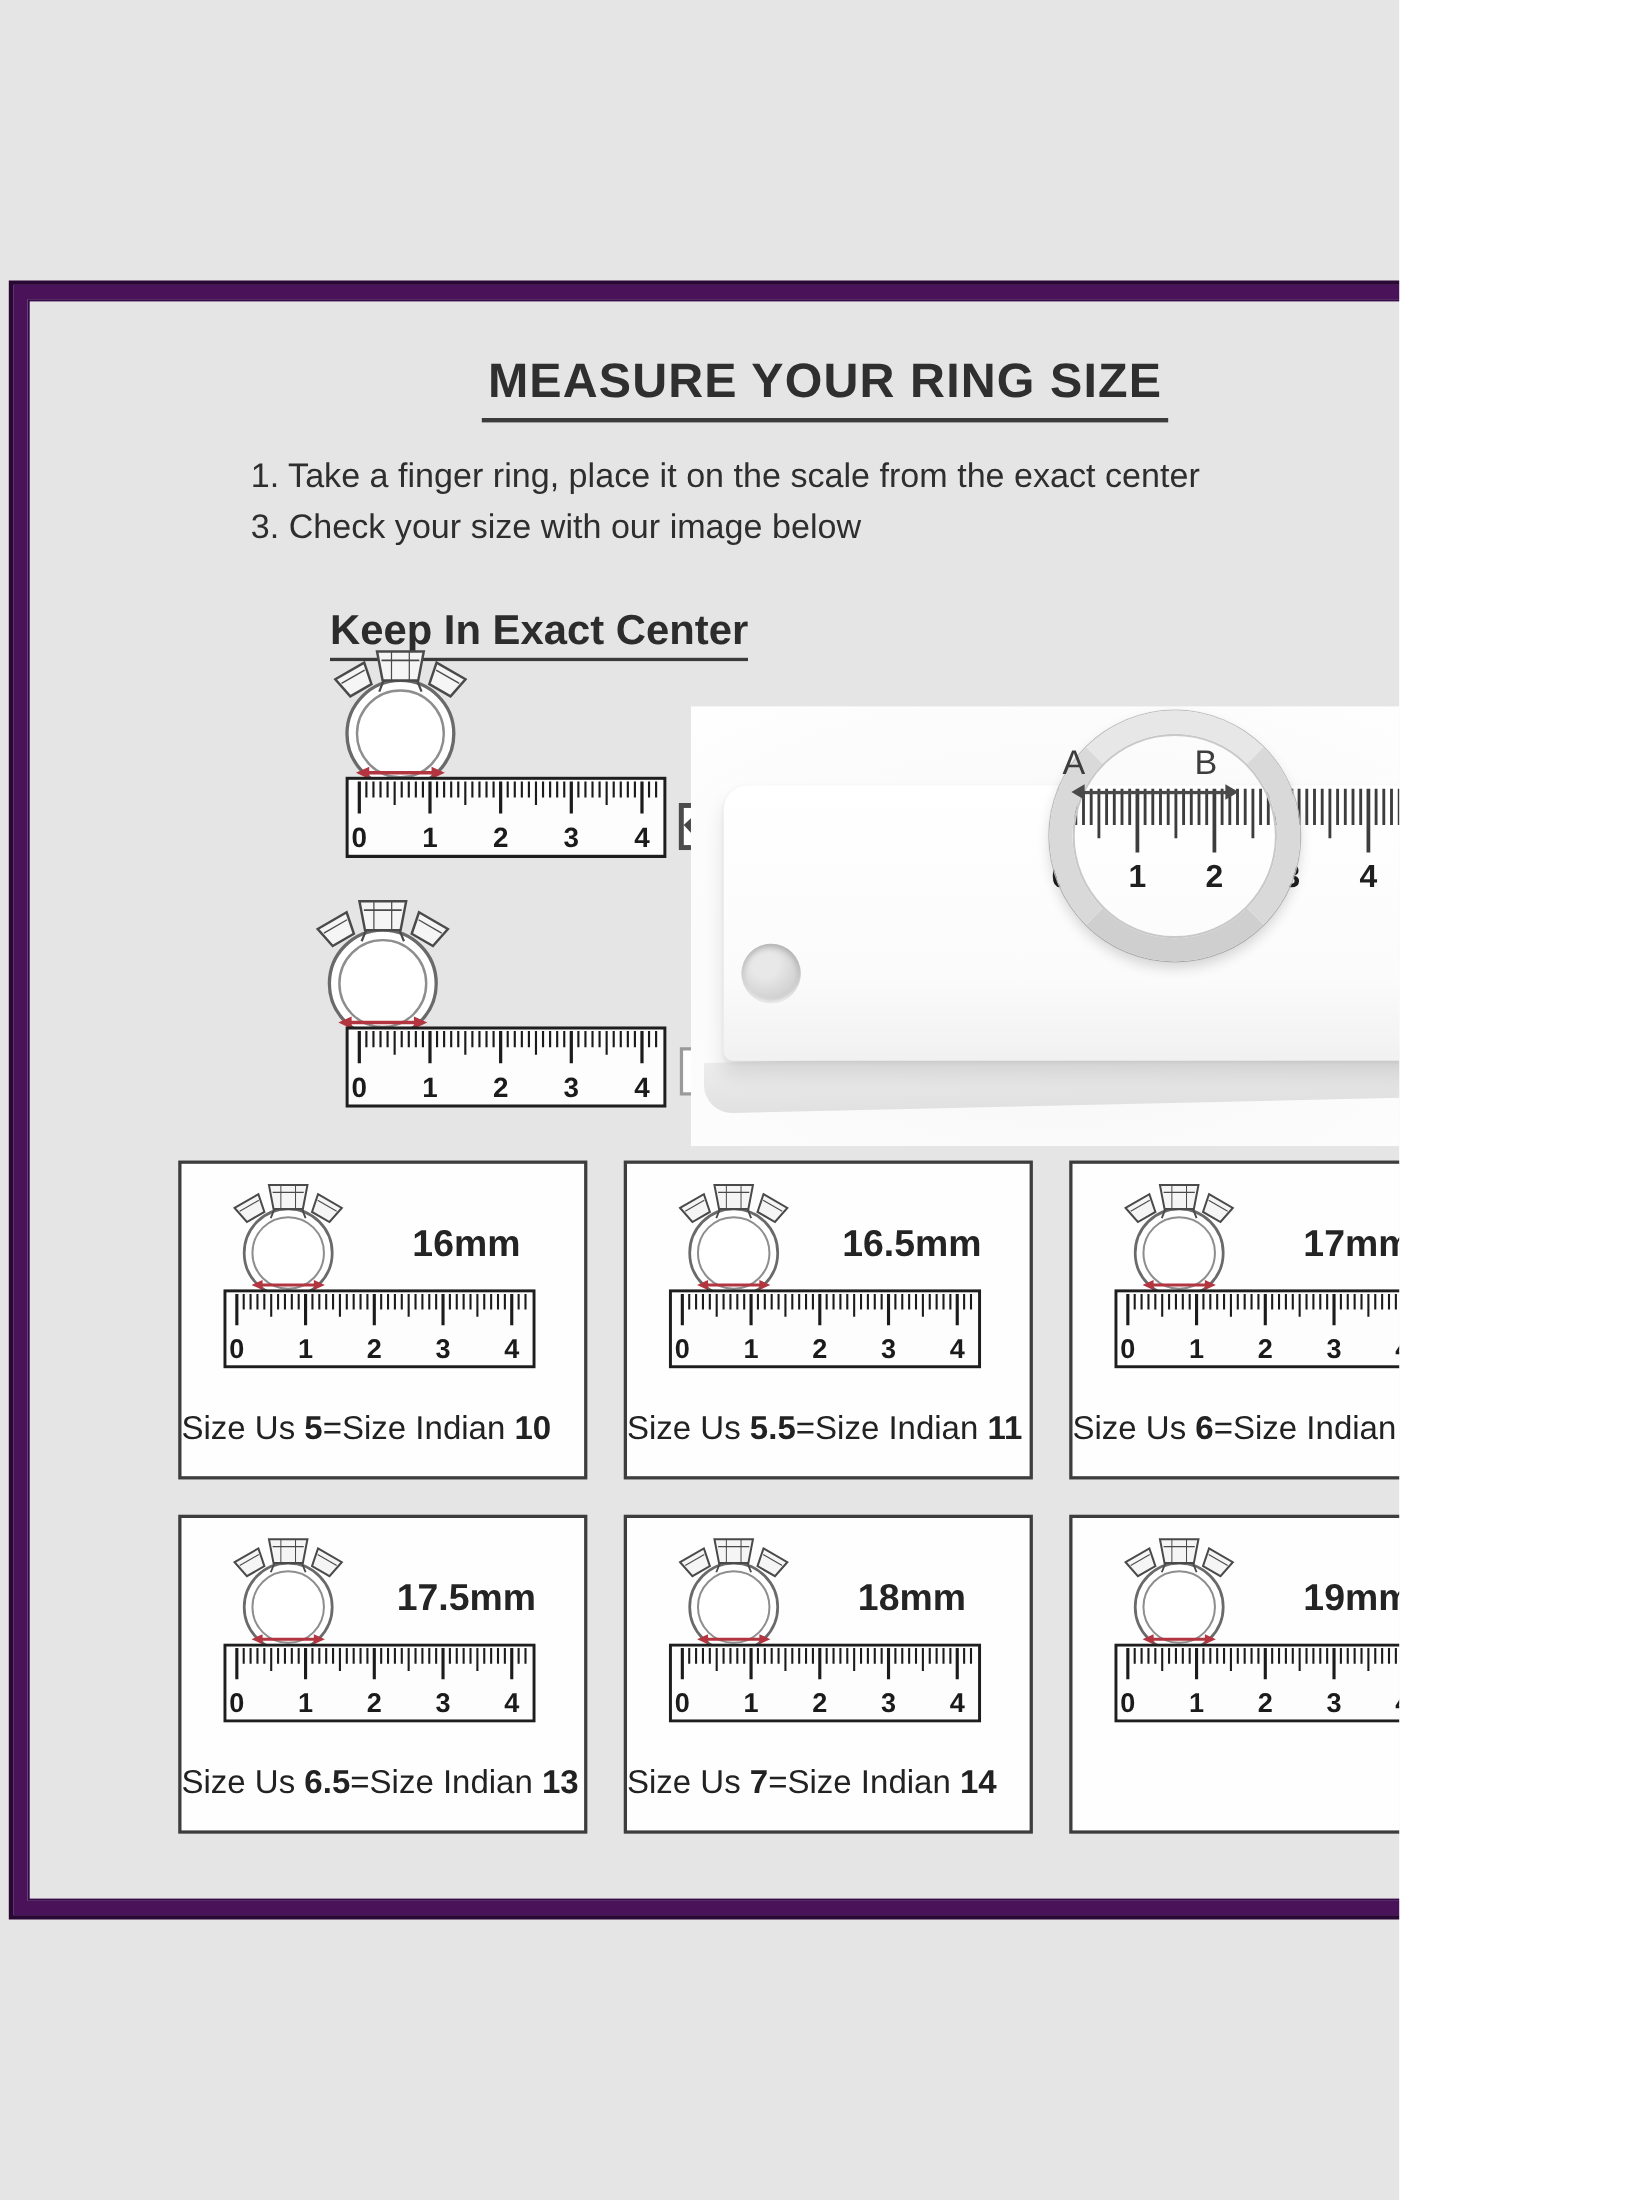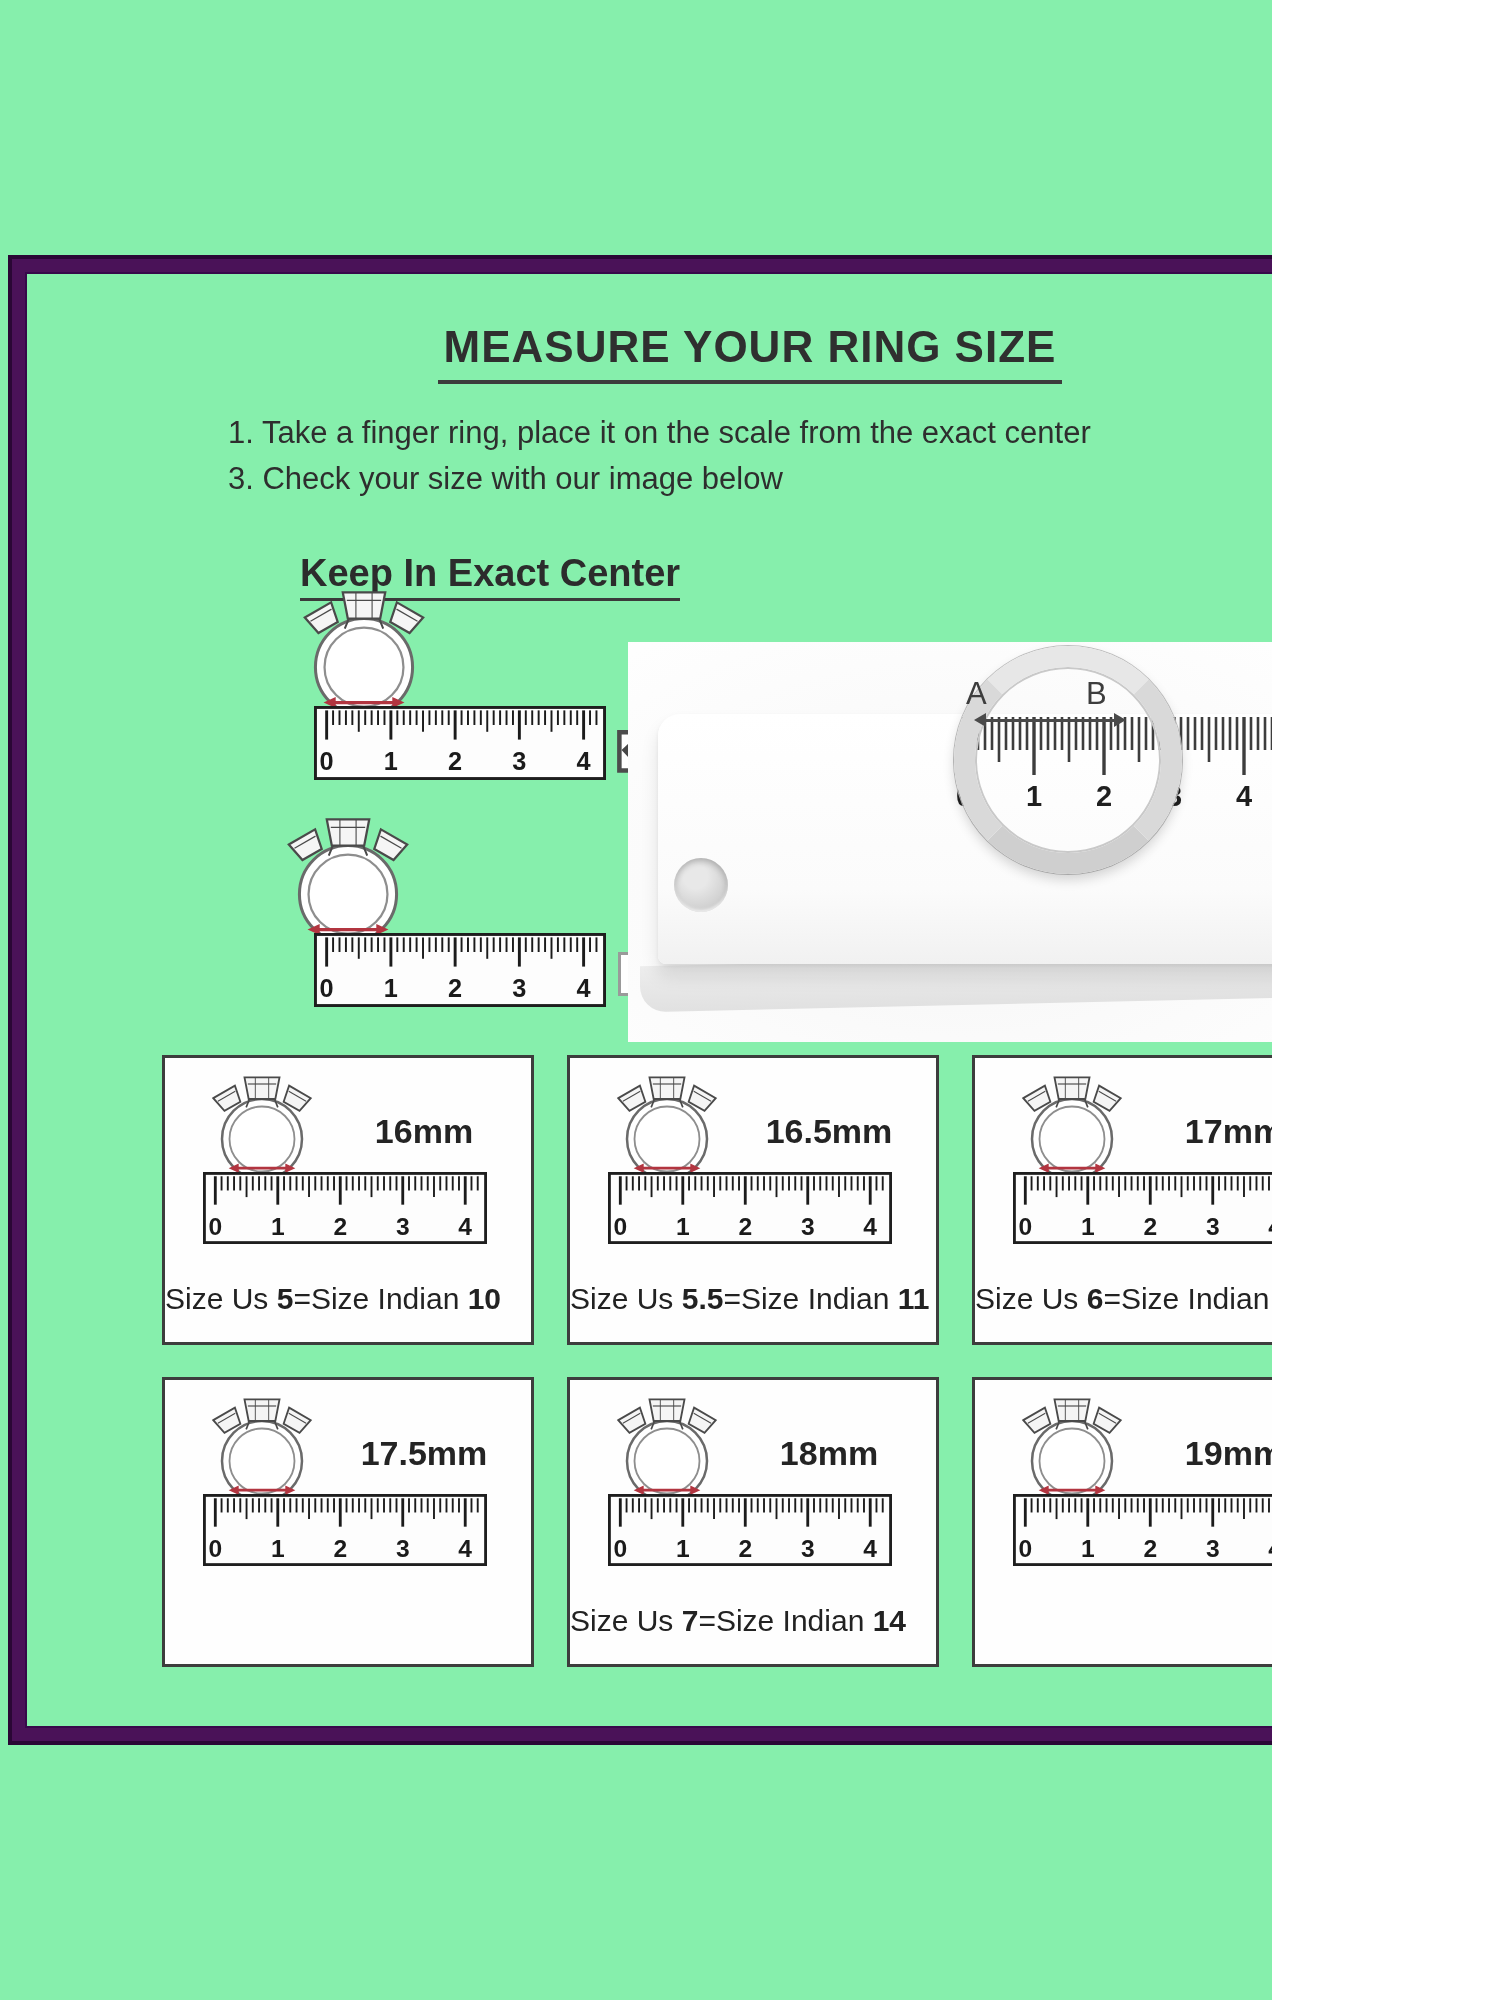--- a/index.html
+++ b/index.html
@@ -1,16 +1,16 @@
 <!DOCTYPE html>
 <html><head>
 <meta charset="utf-8">
 <style>
   html,body{margin:0;padding:0;background:#ffffff;}
-  #page{position:relative;width:1272px;height:2000px;background:#86efac;
+  #page{position:relative;width:1272px;height:2000px;background:#e5e5e5;
         font-family:"Liberation Sans","DejaVu Sans",sans-serif;color:#2d2d2d;overflow:hidden;}
 
   
   .frame{position:absolute;left:8px;top:255px;width:1484px;height:1490px;
          border:4px solid #2a0735;box-sizing:border-box;}
   .frame-mid{position:absolute;inset:0;border:13px solid #4a1258;box-sizing:border-box;}
   .frame-core{position:absolute;inset:0;border:2px solid #37094a;box-sizing:border-box;}
 
   
   .title-wrap{position:absolute;left:0;top:322px;width:1500px;text-align:center;}
@@ -640,20 +640,21 @@
             <line x1="270.4" y1="4.5" x2="270.4" y2="19.5" stroke="#1b1b1b" stroke-width="2"></line>
             <line x1="277.0" y1="4.5" x2="277.0" y2="34.5" stroke="#1b1b1b" stroke-width="3"></line>
             <line x1="283.6" y1="4.5" x2="283.6" y2="19.5" stroke="#1b1b1b" stroke-width="2"></line>
             <line x1="290.2" y1="4.5" x2="290.2" y2="19.5" stroke="#1b1b1b" stroke-width="2"></line>
             <text x="13" y="66" text-anchor="middle" font-size="26" font-weight="bold" fill="#1b1b1b">0</text>
             <text x="79" y="66" text-anchor="middle" font-size="26" font-weight="bold" fill="#1b1b1b">1</text>
             <text x="145" y="66" text-anchor="middle" font-size="26" font-weight="bold" fill="#1b1b1b">2</text>
             <text x="211" y="66" text-anchor="middle" font-size="26" font-weight="bold" fill="#1b1b1b">3</text>
             <text x="277" y="66" text-anchor="middle" font-size="26" font-weight="bold" fill="#1b1b1b">4</text>
           </svg></div>
+      <div class="card-caption"><span>Size Us </span><b>6.5</b><span>=Size Indian </span><b>13</b></div>
     </div>
       <div class="card">
       <div class="card-ring">
 <svg viewBox="0 0 170 132" width="100%" height="100%" preserveAspectRatio="xMidYMid meet">
   <circle cx="85" cy="78" r="48" fill="#ffffff" stroke="#6a6a6a" stroke-width="3"></circle>
   <circle cx="85" cy="78" r="39" fill="#ffffff" stroke="#8e8e8e" stroke-width="2.2"></circle>
   <g fill="#f5f5f5" stroke="#4a4a4a" stroke-width="2.2">
     <g transform="rotate(-30 45 31)">
       <path d="M30 20 h30 l-4 20 h-22 z"></path>
       <path d="M33 26 h24" stroke-width="1.2"></path>

